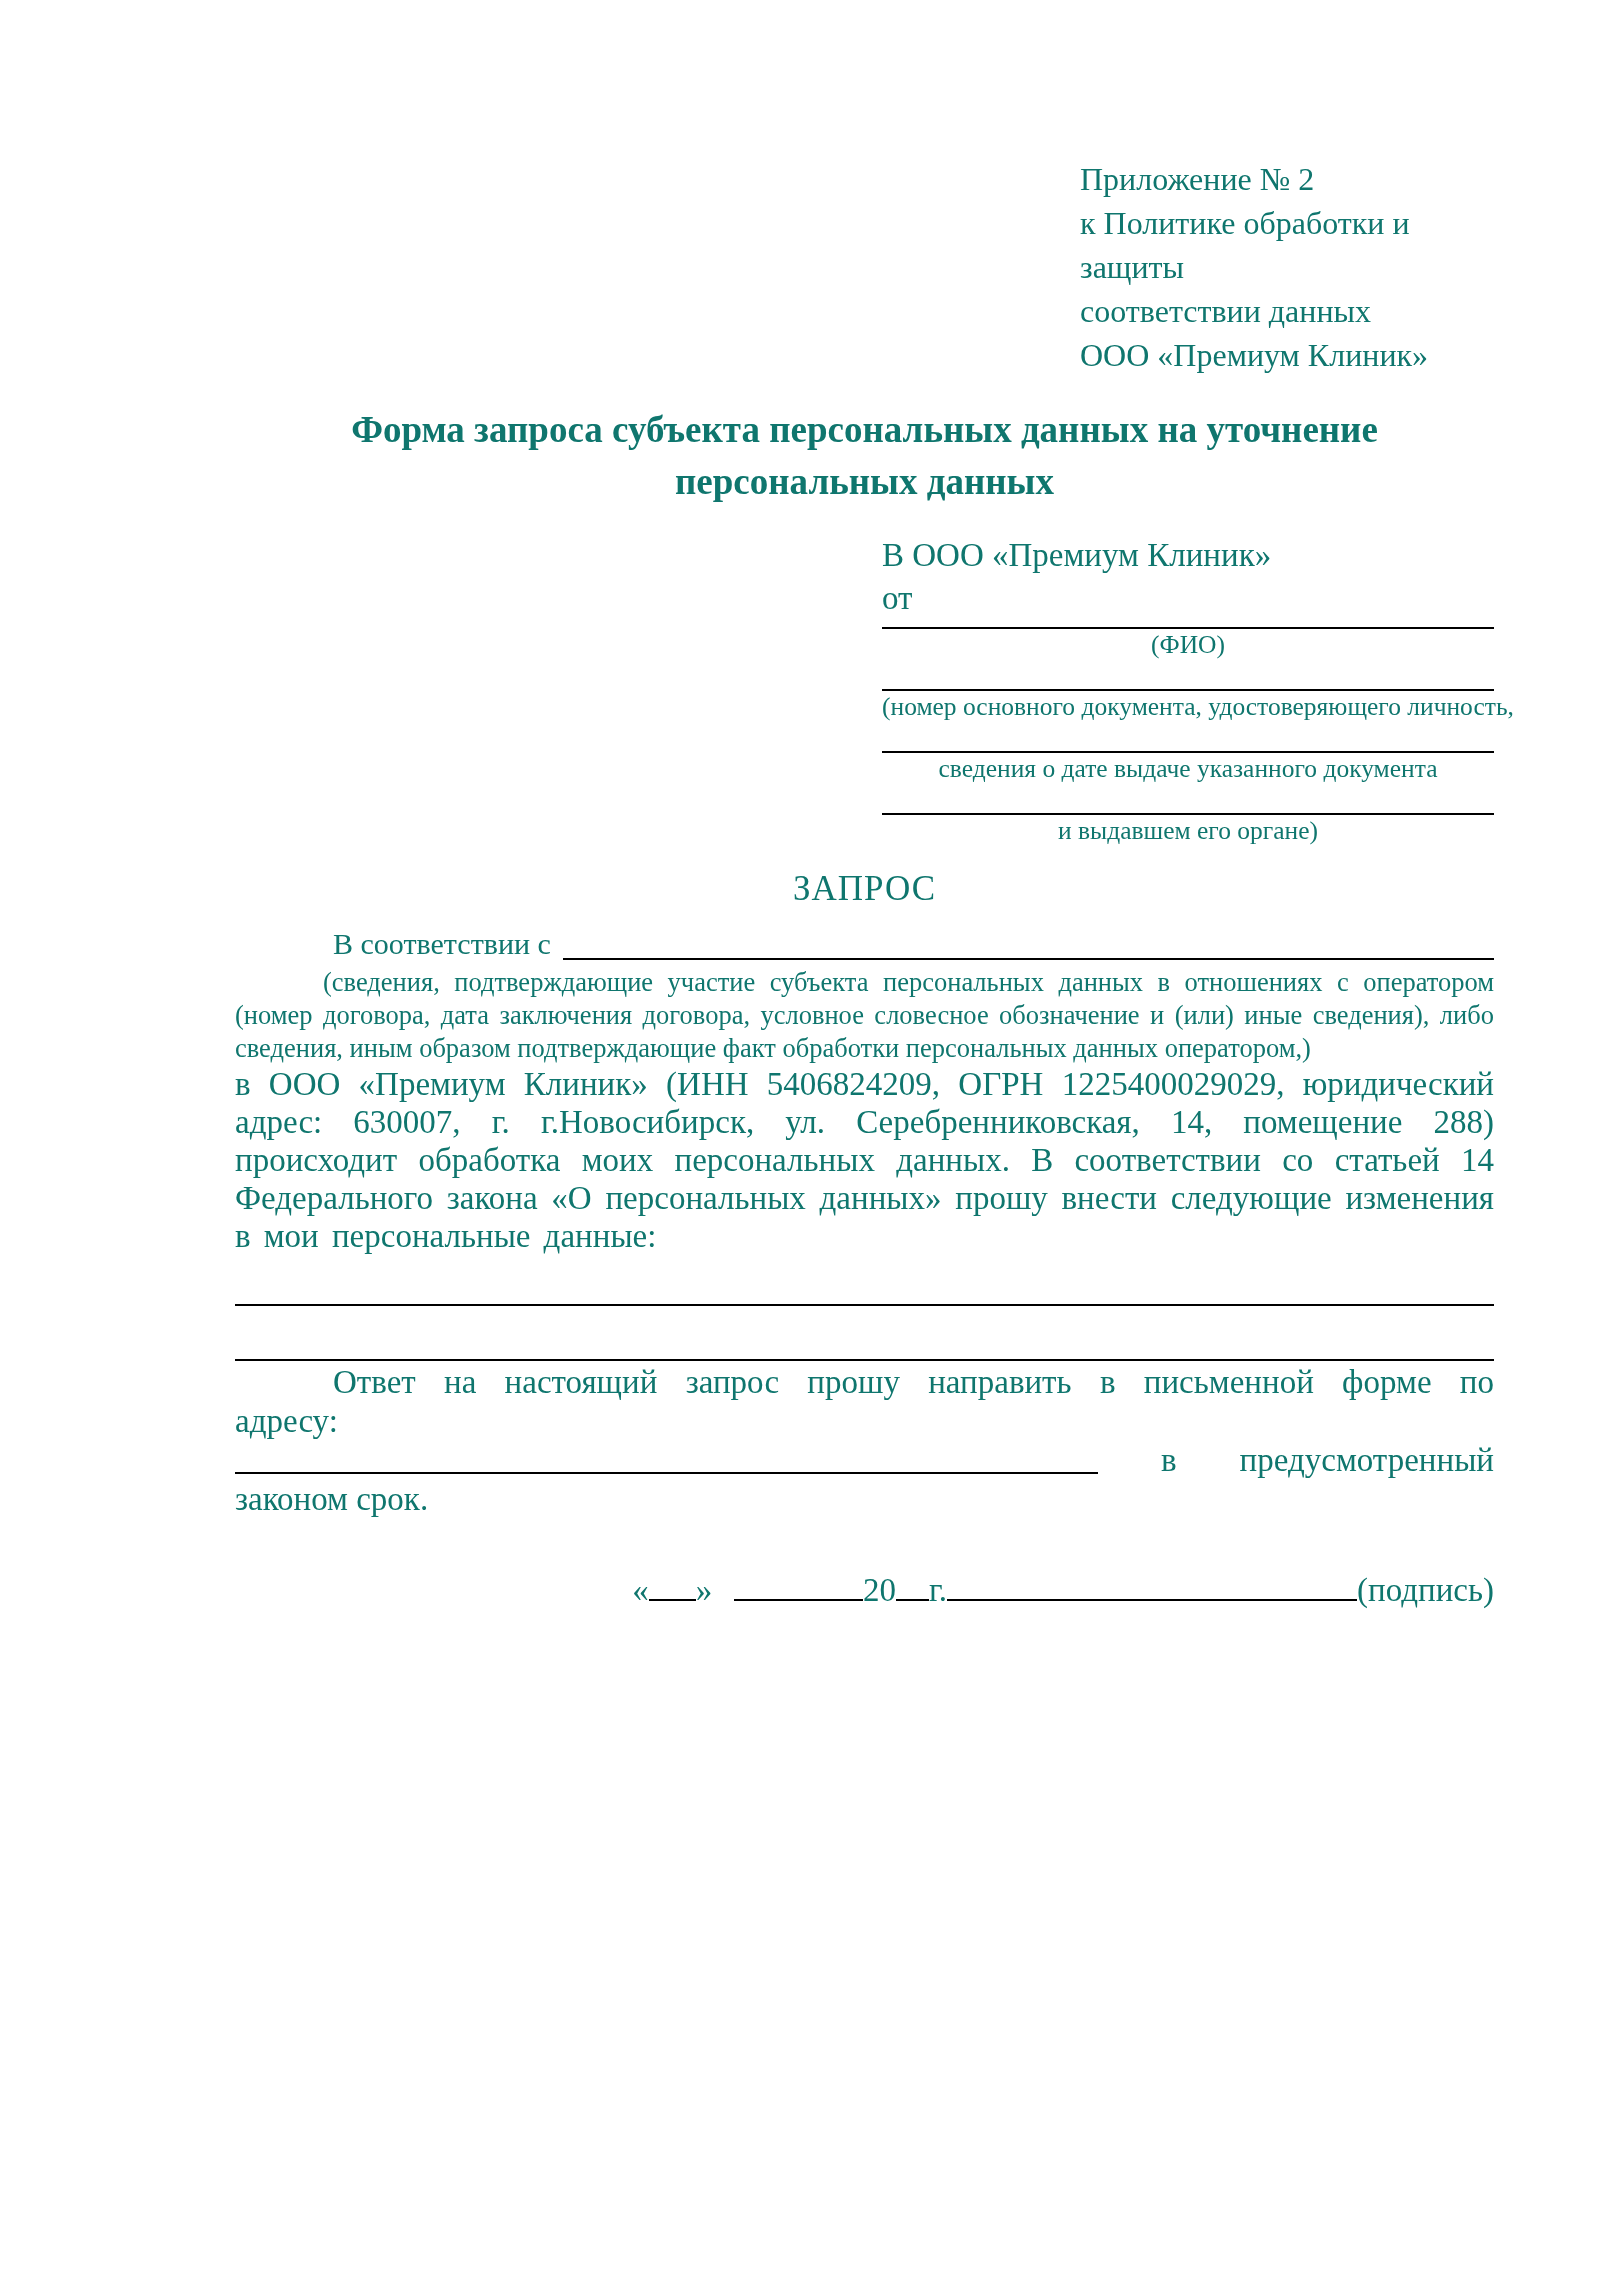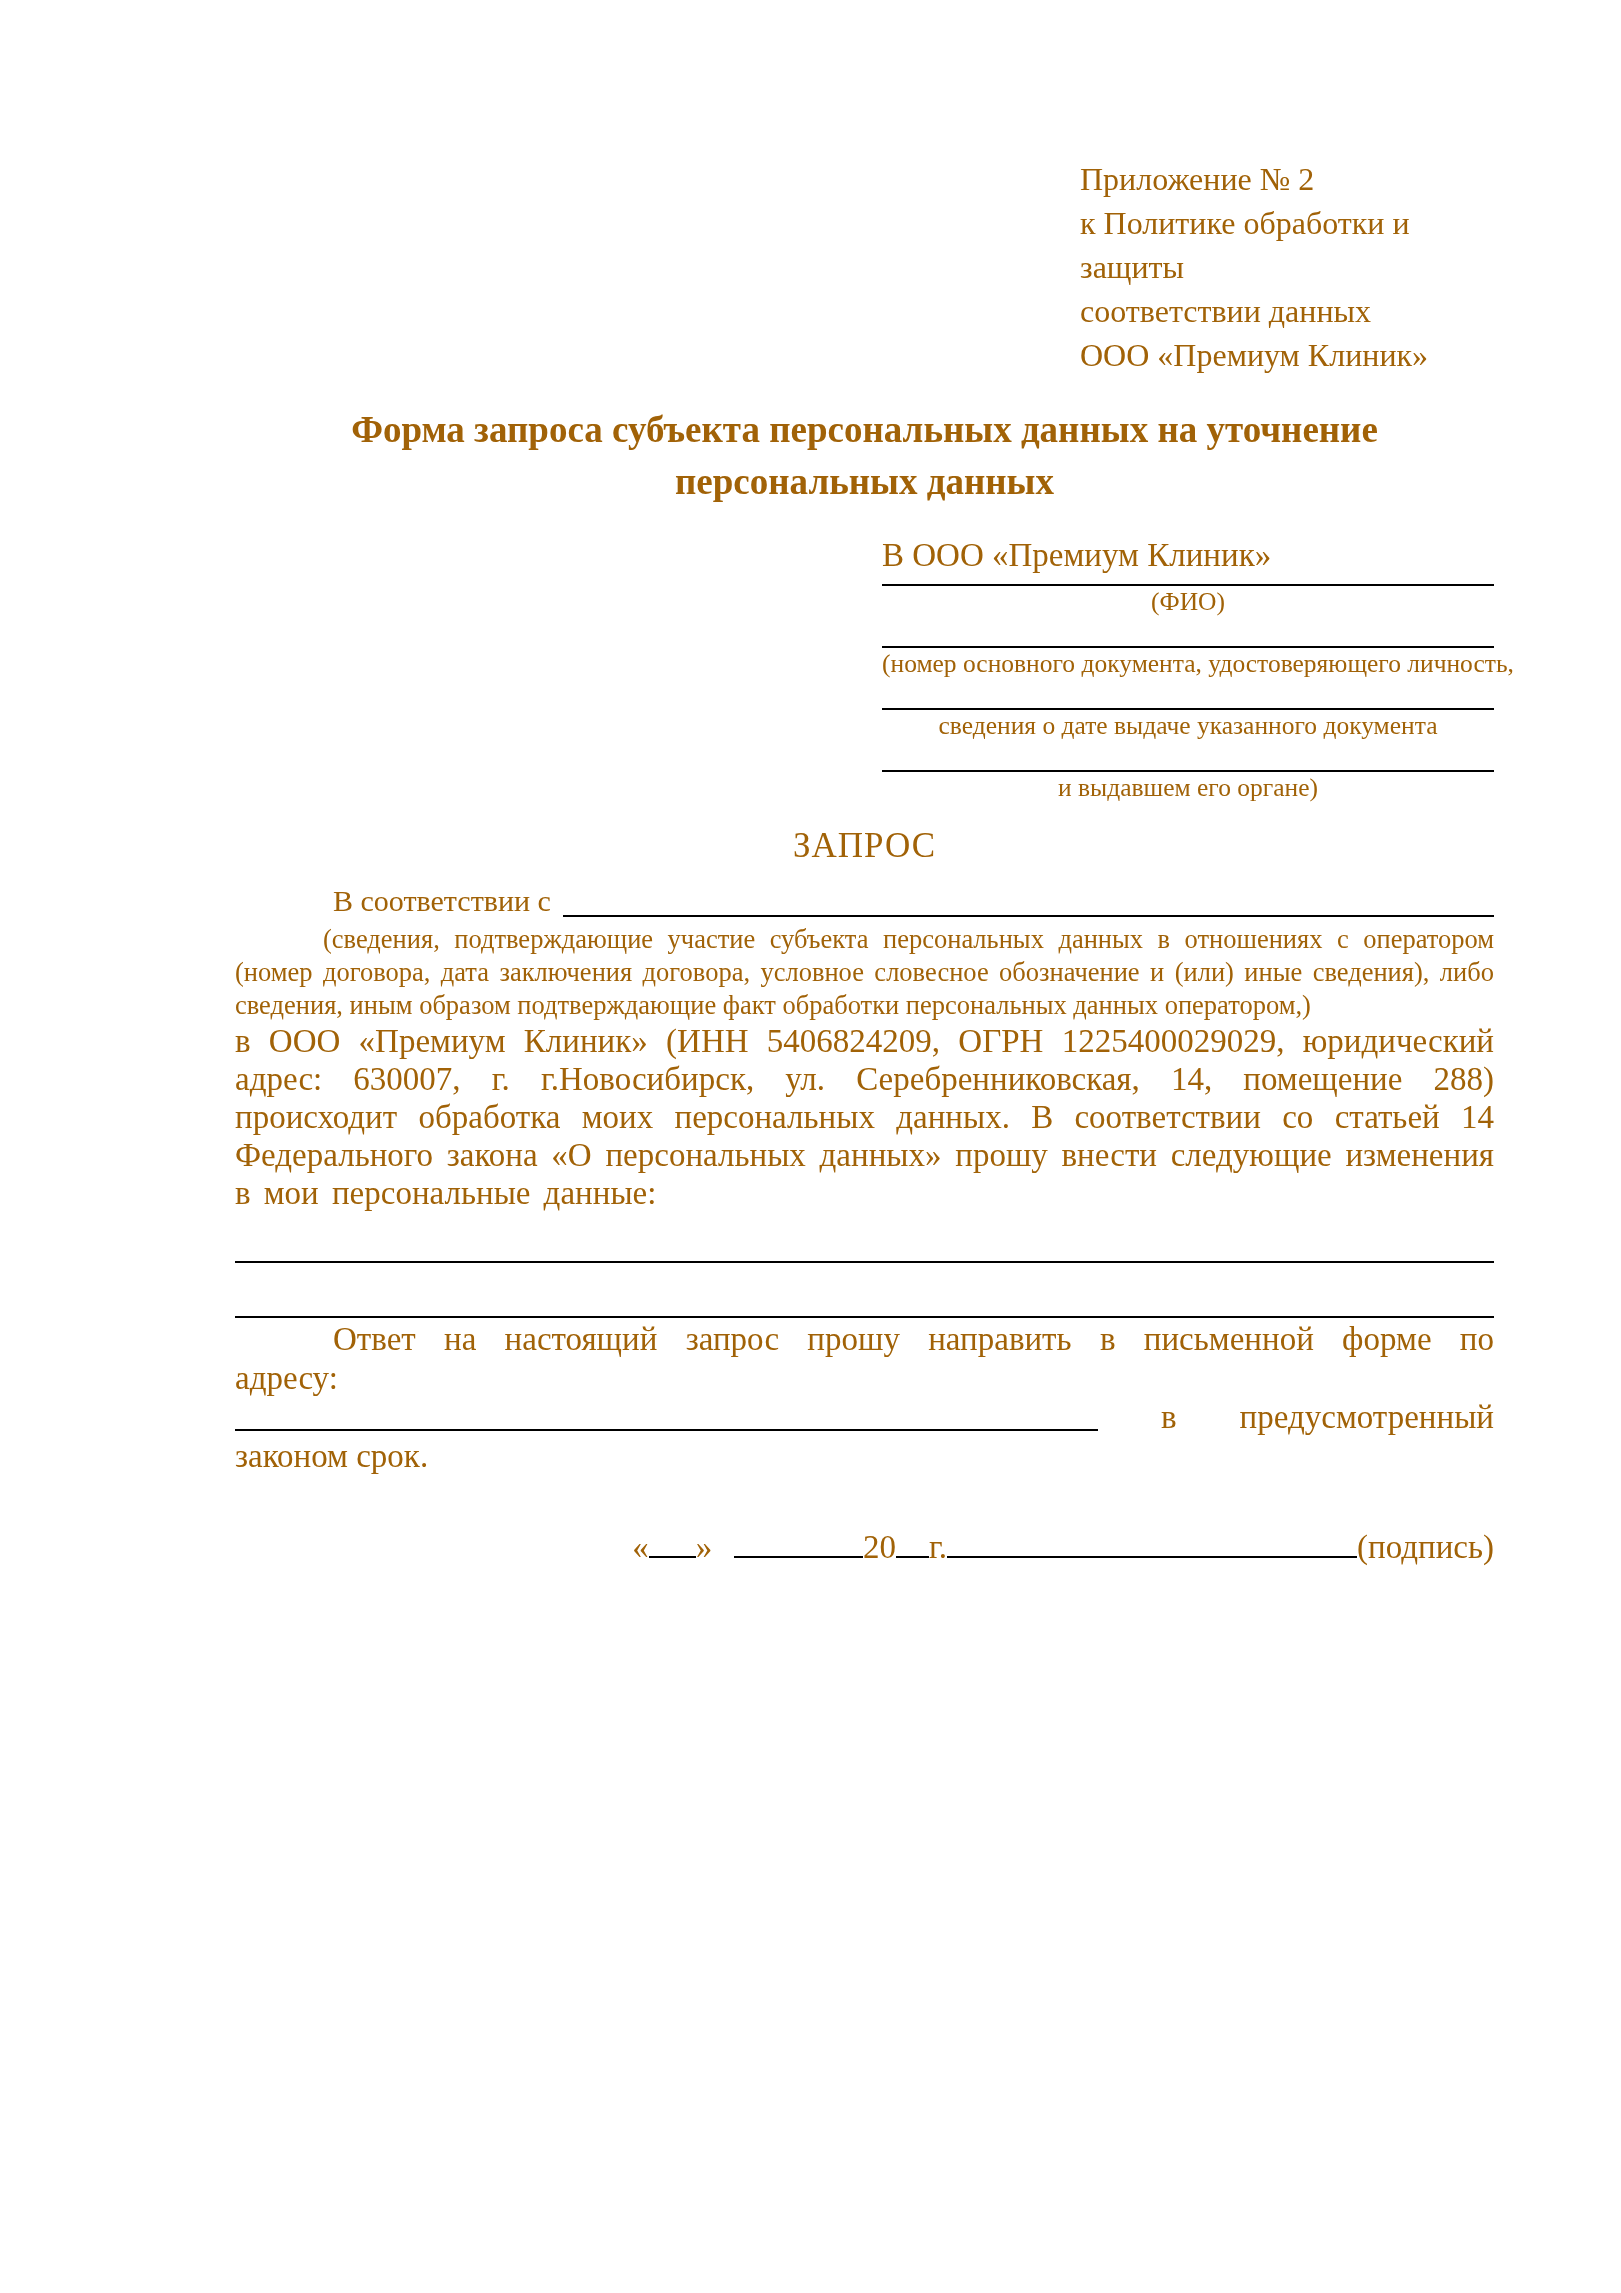--- a/index.html
+++ b/index.html
@@ -1,19 +1,19 @@
 <!DOCTYPE html>
 <html><head>
 <meta charset="utf-8">
 <style>
   html,body{margin:0;padding:0;background:#fff;}
   .page{
     position:relative;
     width:1621px;height:2294px;
-    background:#fff;color:#a16207;
+    background:#fff;color:#0f766e;
     font-family:"Liberation Serif", serif;
     box-sizing:border-box;
     padding:157px 127px 0 235px;
     overflow:hidden;
   }
   
   .hdr{margin-left:845px;font-size:32px;line-height:44px;}
   
   .title{margin-top:27px;font-size:37px;line-height:52px;font-weight:bold;text-align:center;}
   
@@ -51,20 +51,21 @@
     <div>Приложение № 2</div>
     <div>к Политике обработки и защиты</div>
     <div>соответствии данных</div>
     <div>ООО «Премиум Клиник»</div>
   </div>
 
   <div class="title">Форма запроса субъекта персональных данных на уточнение персональных данных</div>
 
   <div class="addr">
     <div>В ООО «Премиум Клиник»</div>
+    <div>от</div>
 
     <div>
       <div class="blank first"></div>
       <div class="cap">(ФИО)</div>
     </div>
     <div>
       <div class="blank tall"></div>
       <div class="cap">(номер основного документа, удостоверяющего личность,</div>
     </div>
     <div>

